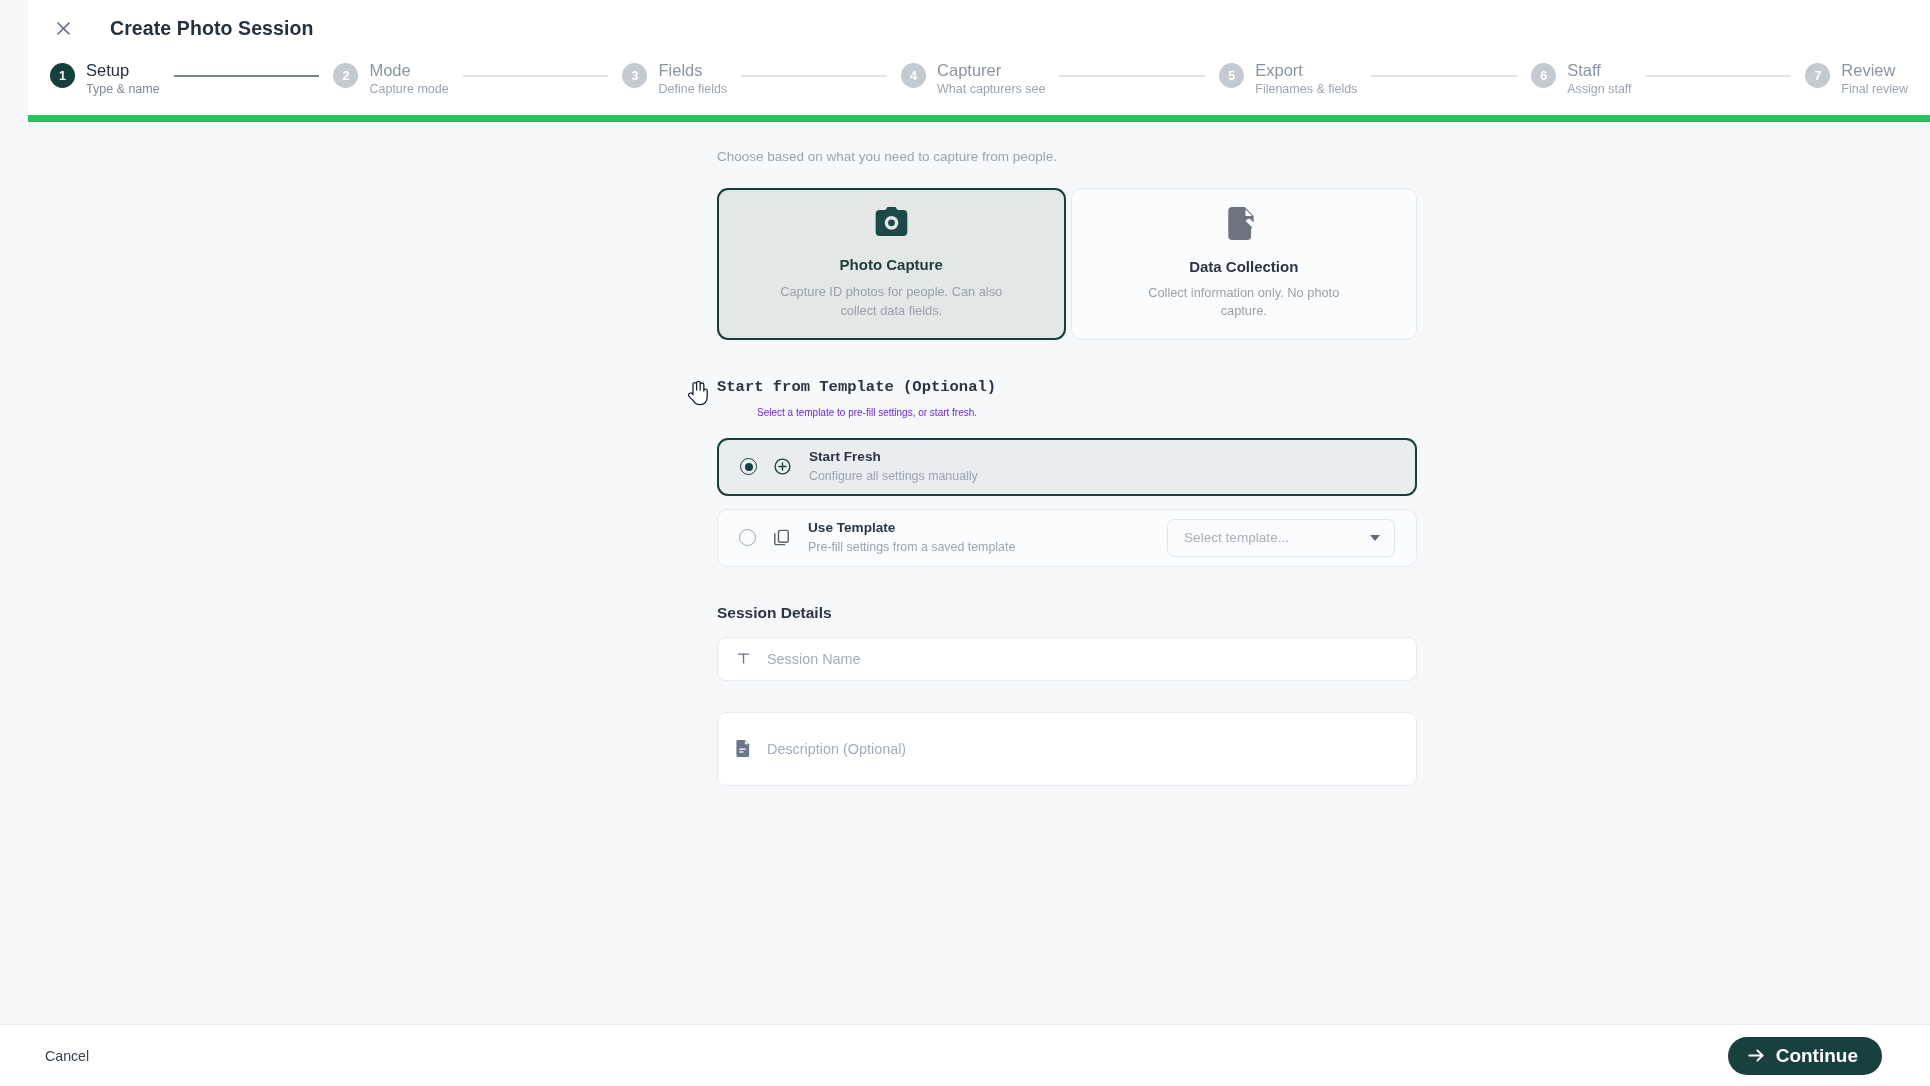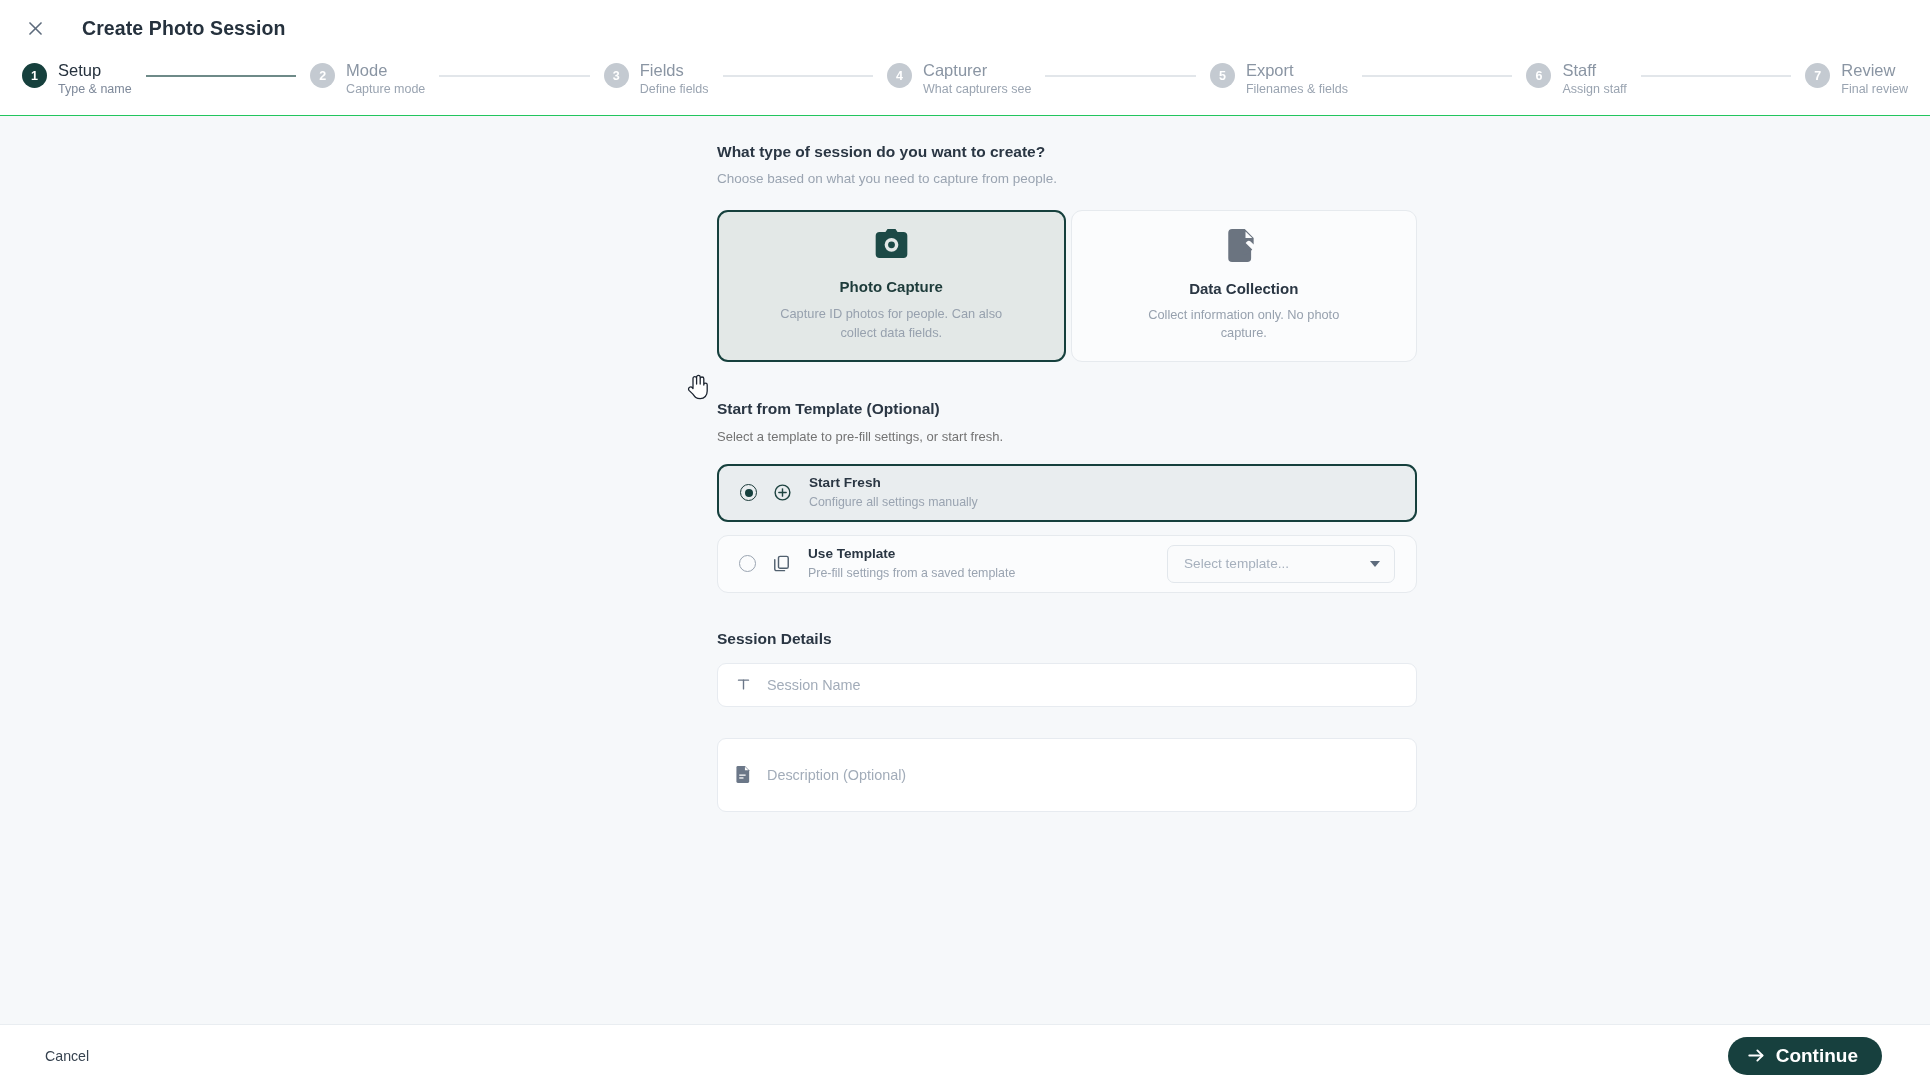--- a/index.html
+++ b/index.html
@@ -23,21 +23,22 @@
     display: flex;
     flex-direction: column;
     position: relative;
   }
 
   
   .wz-header {
     background: #ffffff;
     padding: 0 0 0 0;
     flex: 0 0 auto;
-    border-bottom: 1px solid #22c55e;
+    border-bottom: 7px solid #22c55e;
+    margin-left: 28px;
   }
 
   .wz-titlebar {
     height: 57px;
     display: flex;
     align-items: center;
     padding-left: 18px;
   }
 
   .close-btn {
@@ -206,25 +207,27 @@
     z-index: 40;
   }
 
   
   .tmpl-title {
     font-size: 15.5px;
     font-weight: bold;
     color: #2a3643;
     margin-top: 38px;
     margin-bottom: 11px;
+    font-family: Liberation Mono, monospace;
   }
   .tmpl-hint {
-    font-size: 13px;
-    color: #737373;
+    font-size: 10px;
+    color: #6d28d9;
     margin-bottom: 20px;
+    margin-left: 40px;
   }
 
   .tmpl-option {
     border-radius: 11px;
     border: 1.5px solid #e6eaee;
     background: #fbfcfd;
     height: 58px;
     display: flex;
     align-items: center;
     padding: 0 21px;
@@ -455,21 +458,20 @@
           <span class="step-sub">Final review</span>
         </div>
       </div>
 
     </div>
   </div>
 
   <div class="wz-body">
     <div class="content">
 
-      <div class="section-q">What type of session do you want to create?</div>
       <div class="section-hint">Choose based on what you need to capture from people.</div>
 
       <div class="type-cards">
 
         <div class="type-card selected">
           <span class="card-icon">
             <svg width="33" height="29" viewBox="0 0 24 22" fill="currentColor">
               <path d="M9 0h6l1.6 2.2H21a3 3 0 0 1 3 3V19a3 3 0 0 1-3 3H3a3 3 0 0 1-3-3V5.2a3 3 0 0 1 3-3h4.4L9 0z"></path>
               <circle cx="12" cy="12" r="5.2" fill="#e3e8e7"></circle>
               <circle cx="12" cy="12" r="2.6" fill="#1c4946"></circle>

